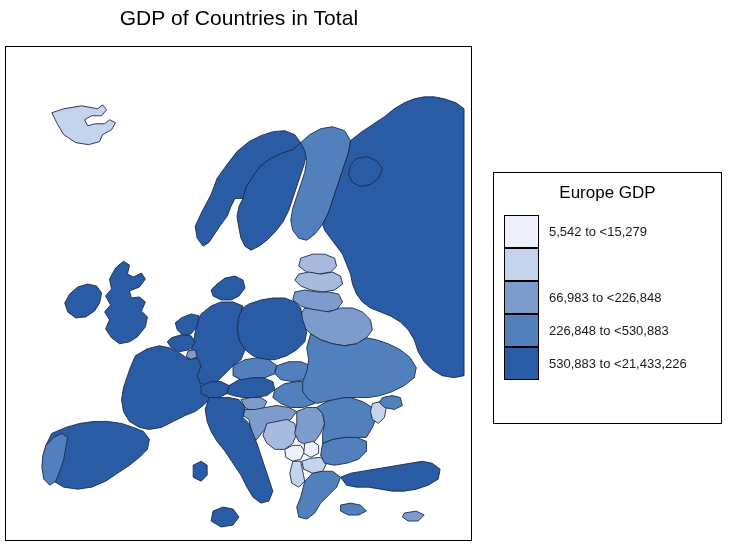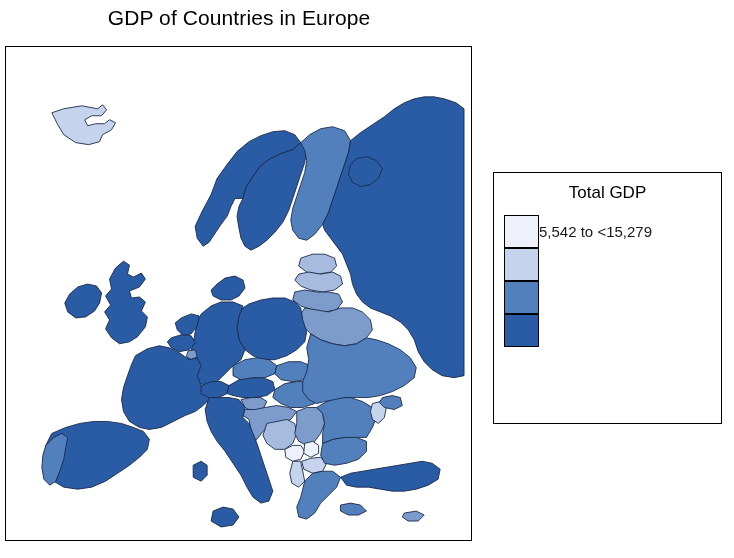--- a/index.html
+++ b/index.html
@@ -79,29 +79,30 @@
     height: 33px;
   }
   .legend-swatch {
     width: 35px;
     height: 33px;
     border: 1.3px solid #000000;
     box-sizing: border-box;
     flex: 0 0 auto;
   }
   .legend-label {
-    font-size: 15px;
+    margin-left: 10px;
+    font-size: 13px;
     color: #1a1a1a;
     white-space: nowrap;
   }
 </style>
 </head>
 <body>
 
-<div id="page-title">GDP of Countries in Europe</div>
+<div id="page-title">GDP of Countries in Total</div>
 
 <div id="map-frame">
   <svg id="map-svg" viewBox="0 0 467 495" preserveAspectRatio="xMidYMid meet">
 
     <path d="M46 66 L58 62 L76 59 L92 62 L97 58 L101 63 L96 69 L86 69 L79 73 L82 79 L90 77 L99 77 L104 73 L110 76 L106 83 L97 88 L94 95 L83 98 L70 96 L58 88 L52 78 Z" fill="#c6d3ec"></path>
 
     <path d="M64 248 L72 241 L82 238 L91 240 L96 247 L94 257 L89 265 L80 271 L70 272 L62 266 L59 257 Z" fill="#2a5ba5"></path>
 
     <path d="M110 222 L118 215 L124 219 L122 228 L128 231 L136 227 L140 233 L134 241 L124 245 L126 252 L134 251 L140 256 L136 265 L142 271 L140 281 L132 291 L124 296 L114 298 L106 292 L100 283 L104 274 L99 266 L105 259 L100 250 L106 243 L104 233 Z" fill="#2a5ba5"></path>
 
@@ -184,36 +185,42 @@
          M188 420 L196 416 L202 420 L202 430 L196 436 L188 432 Z" fill="#2a5ba5"></path>
 
     <path d="M336 432 L346 428 L358 426 L370 424 L382 422 L394 420 L406 418 L418 416 L428 418 L436 424 L434 434 L424 440 L412 444 L400 446 L388 446 L376 444 L364 442 L352 442 L342 440 Z" fill="#2a5ba5"></path>
 
     <path d="M400 468 L412 466 L420 470 L414 476 L404 476 L398 472 Z" fill="#7d9ccb"></path>
 
   </svg>
 </div>
 
 <div id="legend-box">
-  <div id="legend-title">Total GDP</div>
+  <div id="legend-title">Europe GDP</div>
   <div id="legend-items">
 
     <div class="legend-row">
       <div class="legend-swatch" style="background-color: rgb(238, 241, 251);"></div>
       <div class="legend-label">5,542 to &lt;15,279</div>
     </div>
 
     <div class="legend-row">
       <div class="legend-swatch" style="background-color: rgb(198, 211, 236);"></div>
     </div>
 
 
+    <div class="legend-row">
+      <div class="legend-swatch" style="background-color: rgb(125, 156, 203);"></div>
+      <div class="legend-label">66,983 to &lt;226,848</div>
+    </div>
 
     <div class="legend-row">
       <div class="legend-swatch" style="background-color: rgb(82, 128, 189);"></div>
+      <div class="legend-label">226,848 to &lt;530,883</div>
     </div>
 
     <div class="legend-row">
       <div class="legend-swatch" style="background-color: rgb(42, 91, 165);"></div>
+      <div class="legend-label">530,883 to &lt;21,433,226</div>
     </div>
 
   </div>
 </div>
 
 </body></html>

